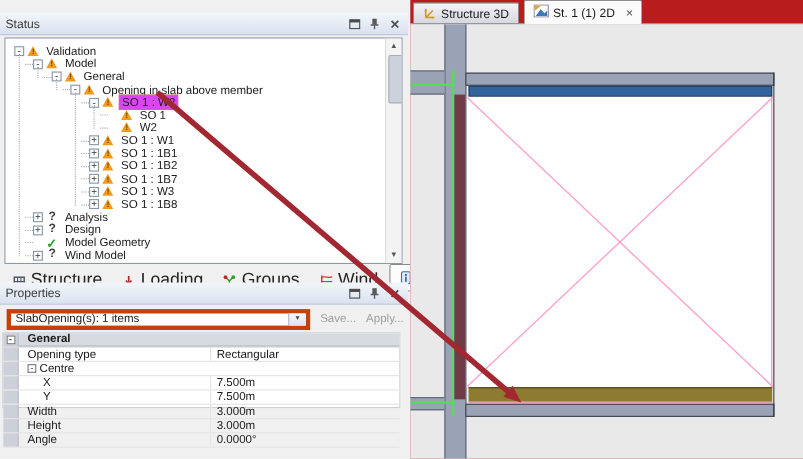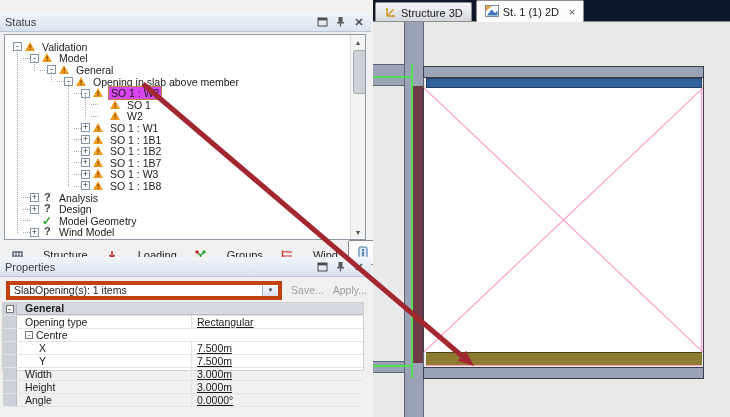--- a/index.html
+++ b/index.html
@@ -43,22 +43,22 @@
   
   #tree-scroll{position:absolute;top:0;right:0;bottom:0;width:15px;background:#f3f3f3;
       border-left:1px solid #dcdcdc;box-sizing:border-box;}
   .sc-arrow{position:absolute;left:0;width:14px;height:14px;display:flex;align-items:center;
       justify-content:center;font-size:7px;color:#555;cursor:pointer;}
   #tree-thumb{position:absolute;left:1.5px;top:15px;width:11px;height:42px;background:#cdd2da;
       border:1px solid #a8adb5;border-radius:2px;cursor:pointer;}
   
   #left-tabbar{position:absolute;left:3px;right:3px;top:229px;height:24px;
       display:flex;align-items:flex-end;gap:3px;}
-  .ltab{display:flex;align-items:center;gap:19px;height:20px;padding:0 7px;
-      font-size:11px;color:#222;cursor:pointer;}
+  .ltab{display:flex;align-items:center;gap:4px;height:20px;padding:0 7px;
+      font-size:16px;color:#222;cursor:pointer;}
   .ltab .ic{width:14px;height:13px;display:flex;align-items:center;justify-content:center;}
   .ltab.active{background:#fcfcfc;border:1px solid #8a8a8a;border-radius:2px 2px 0 0;
       height:23px;}
   
   #properties-panel{left:0;top:257px;width:371px;height:116px;}
   #combo-row{position:absolute;left:6px;top:23px;right:4px;height:20px;display:flex;align-items:center;}
   #combo{width:279px;height:19px;box-sizing:border-box;background:#fff;border:4px solid #c2410c;
       display:flex;align-items:center;cursor:pointer;}
   #combo .cv{flex:1;padding:0 4px;font-size:10.5px;}
   #combo .ca{width:15px;align-self:stretch;border-left:1px solid #aab4c4;
@@ -67,25 +67,25 @@
   .gray-btn{color:#9f9f9f;margin-left:9px;font-size:10.5px;cursor:default;}
   #prop-table{position:absolute;left:2px;top:45px;width:362px;bottom:2px;background:#fff;
       border:1px solid #d0d0d0;box-sizing:border-box;}
   .prow{display:flex;height:13px;line-height:13px;font-size:10.5px;
       border-bottom:1px solid #e3e3e3;box-sizing:border-box;cursor:default;}
   .gut{flex:0 0 13px;background:#ccd0d8;border-right:1px solid #b8bcc4;
       display:flex;align-items:center;justify-content:center;}
   .mini-exp{width:8px;height:8px;box-sizing:border-box;border:1px solid #777;background:#fff;
       font-size:8px;line-height:5px;text-align:center;color:#333;}
   .plabel{flex:1;padding-left:8px;display:flex;align-items:center;gap:3px;box-sizing:border-box;}
-  .pvalue{flex:0 0 172px;border-left:1px solid #e3e3e3;padding-left:5px;box-sizing:border-box;text-decoration:underline;}
+  .pvalue{flex:0 0 172px;border-left:1px solid #e3e3e3;padding-left:5px;box-sizing:border-box;}
   .prow.group{background:#d7dae0;font-weight:bold;}
   .prow.group .plabel{border-bottom:1px solid #b5b9c0;}
   
-  #right-col{position:absolute;left:373px;top:0;right:0;bottom:0;background:#0f172a;}
+  #right-col{position:absolute;left:373px;top:0;right:0;bottom:0;background:#b91c1c;}
   #doc-tabs{position:absolute;left:0;top:0;right:0;height:22px;display:flex;
       align-items:flex-end;padding-left:2px;}
   .dtab{display:flex;align-items:center;gap:4px;height:19px;padding:0 8px;font-size:11px;
       border:1px solid #8e8e8e;border-bottom:none;border-radius:2px 2px 0 0;
       background:linear-gradient(#f3f4f6,#d3d7de);margin-right:4px;cursor:pointer;}
   .dtab.active{background:#fbfbfc;height:21px;position:relative;z-index:2;}
   .dtab .dclose{margin-left:6px;color:#555;font-size:11px;cursor:pointer;}
   #canvas{position:absolute;left:0;top:21px;right:0;bottom:0;background:var(--canvas_bg);
       border-top:1px solid #8c8c8c;overflow:hidden;}
   .shape{position:absolute;}

